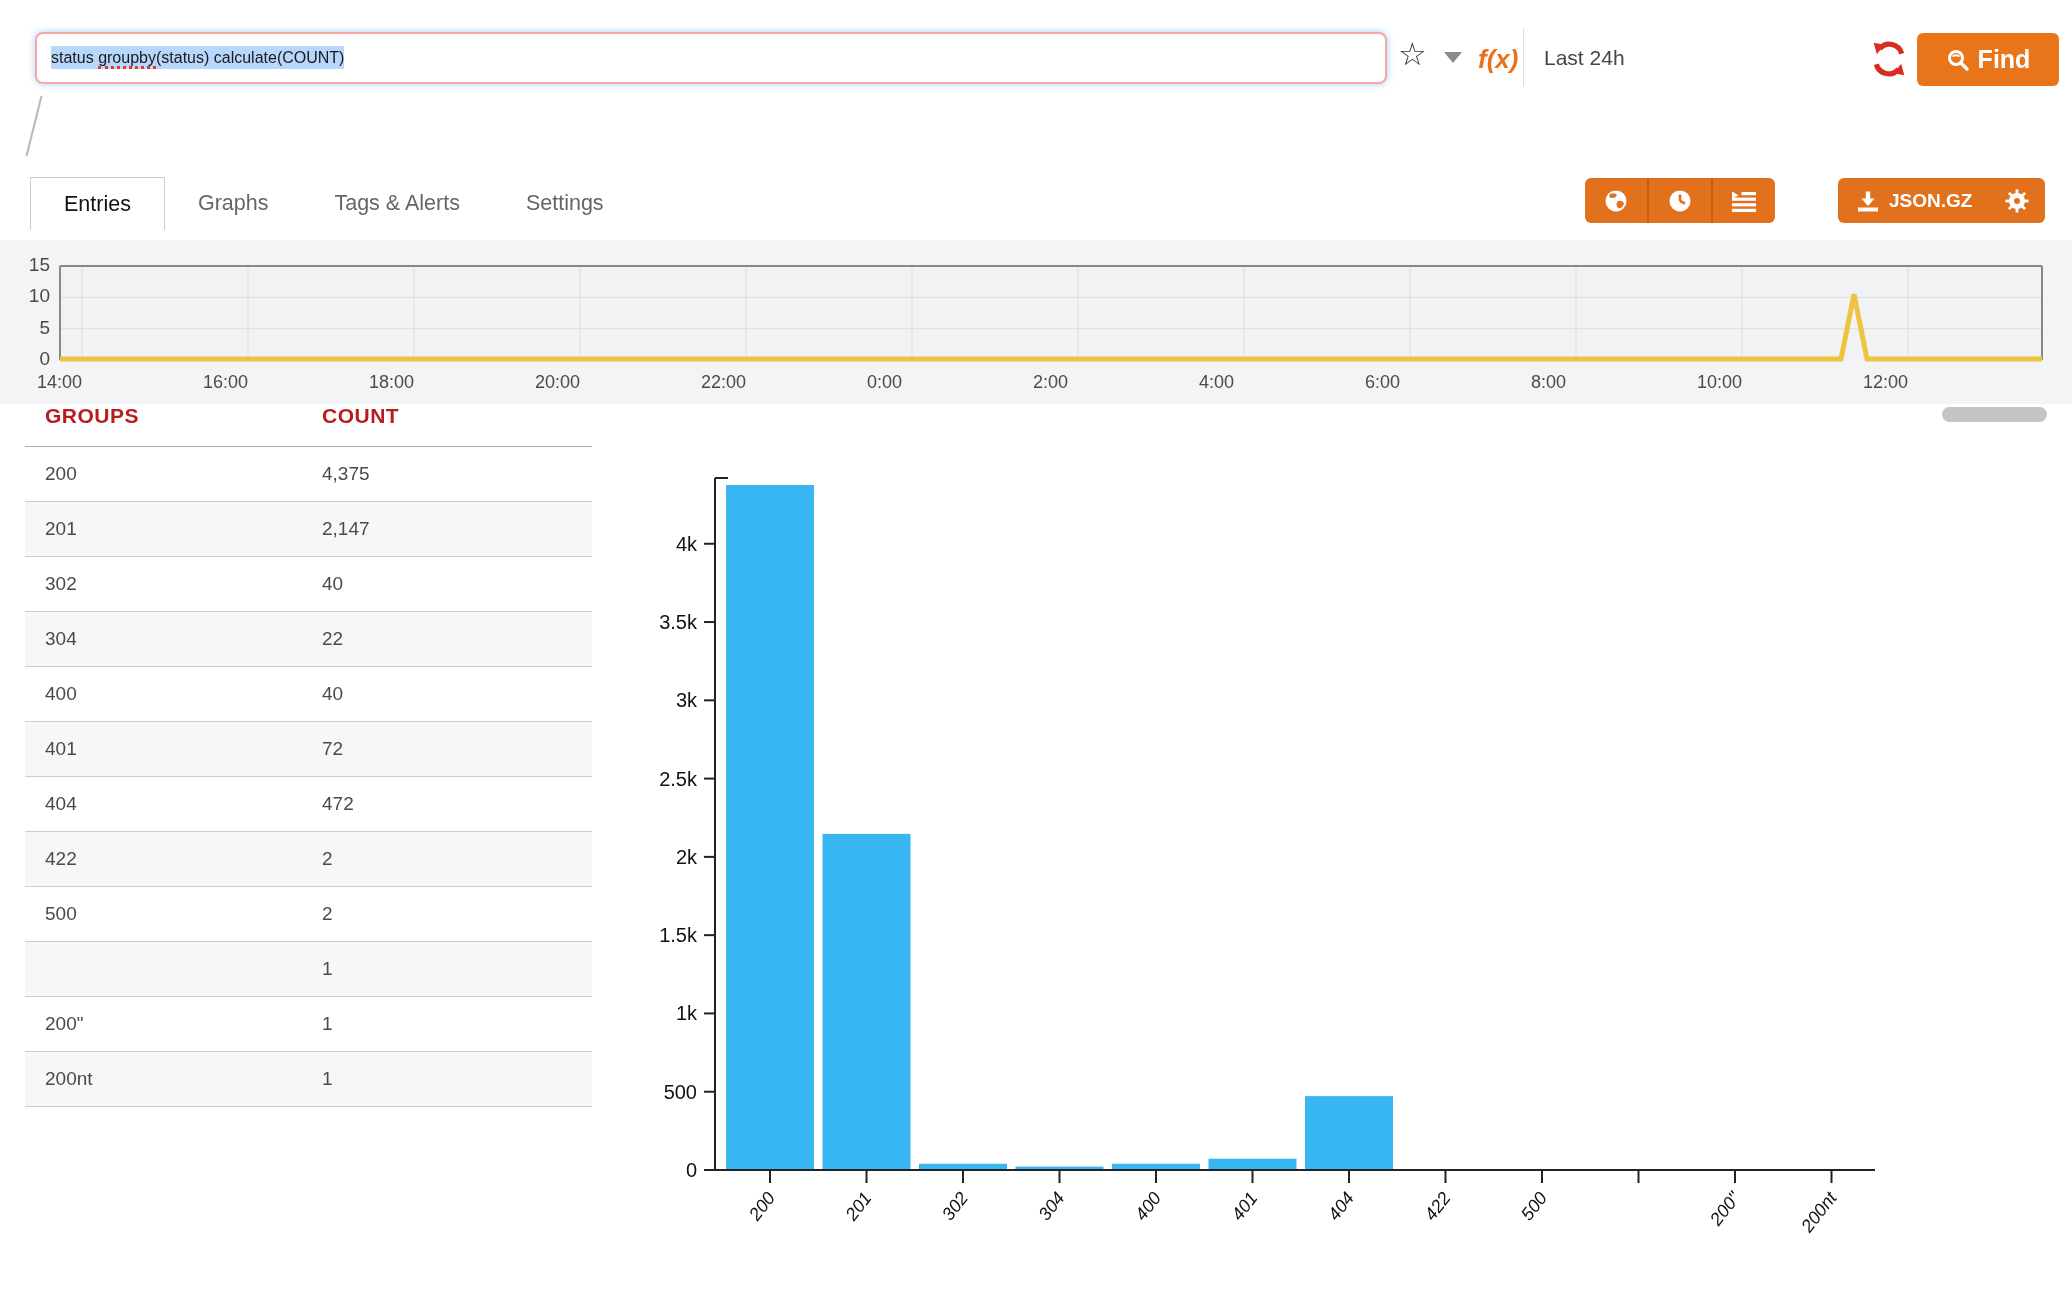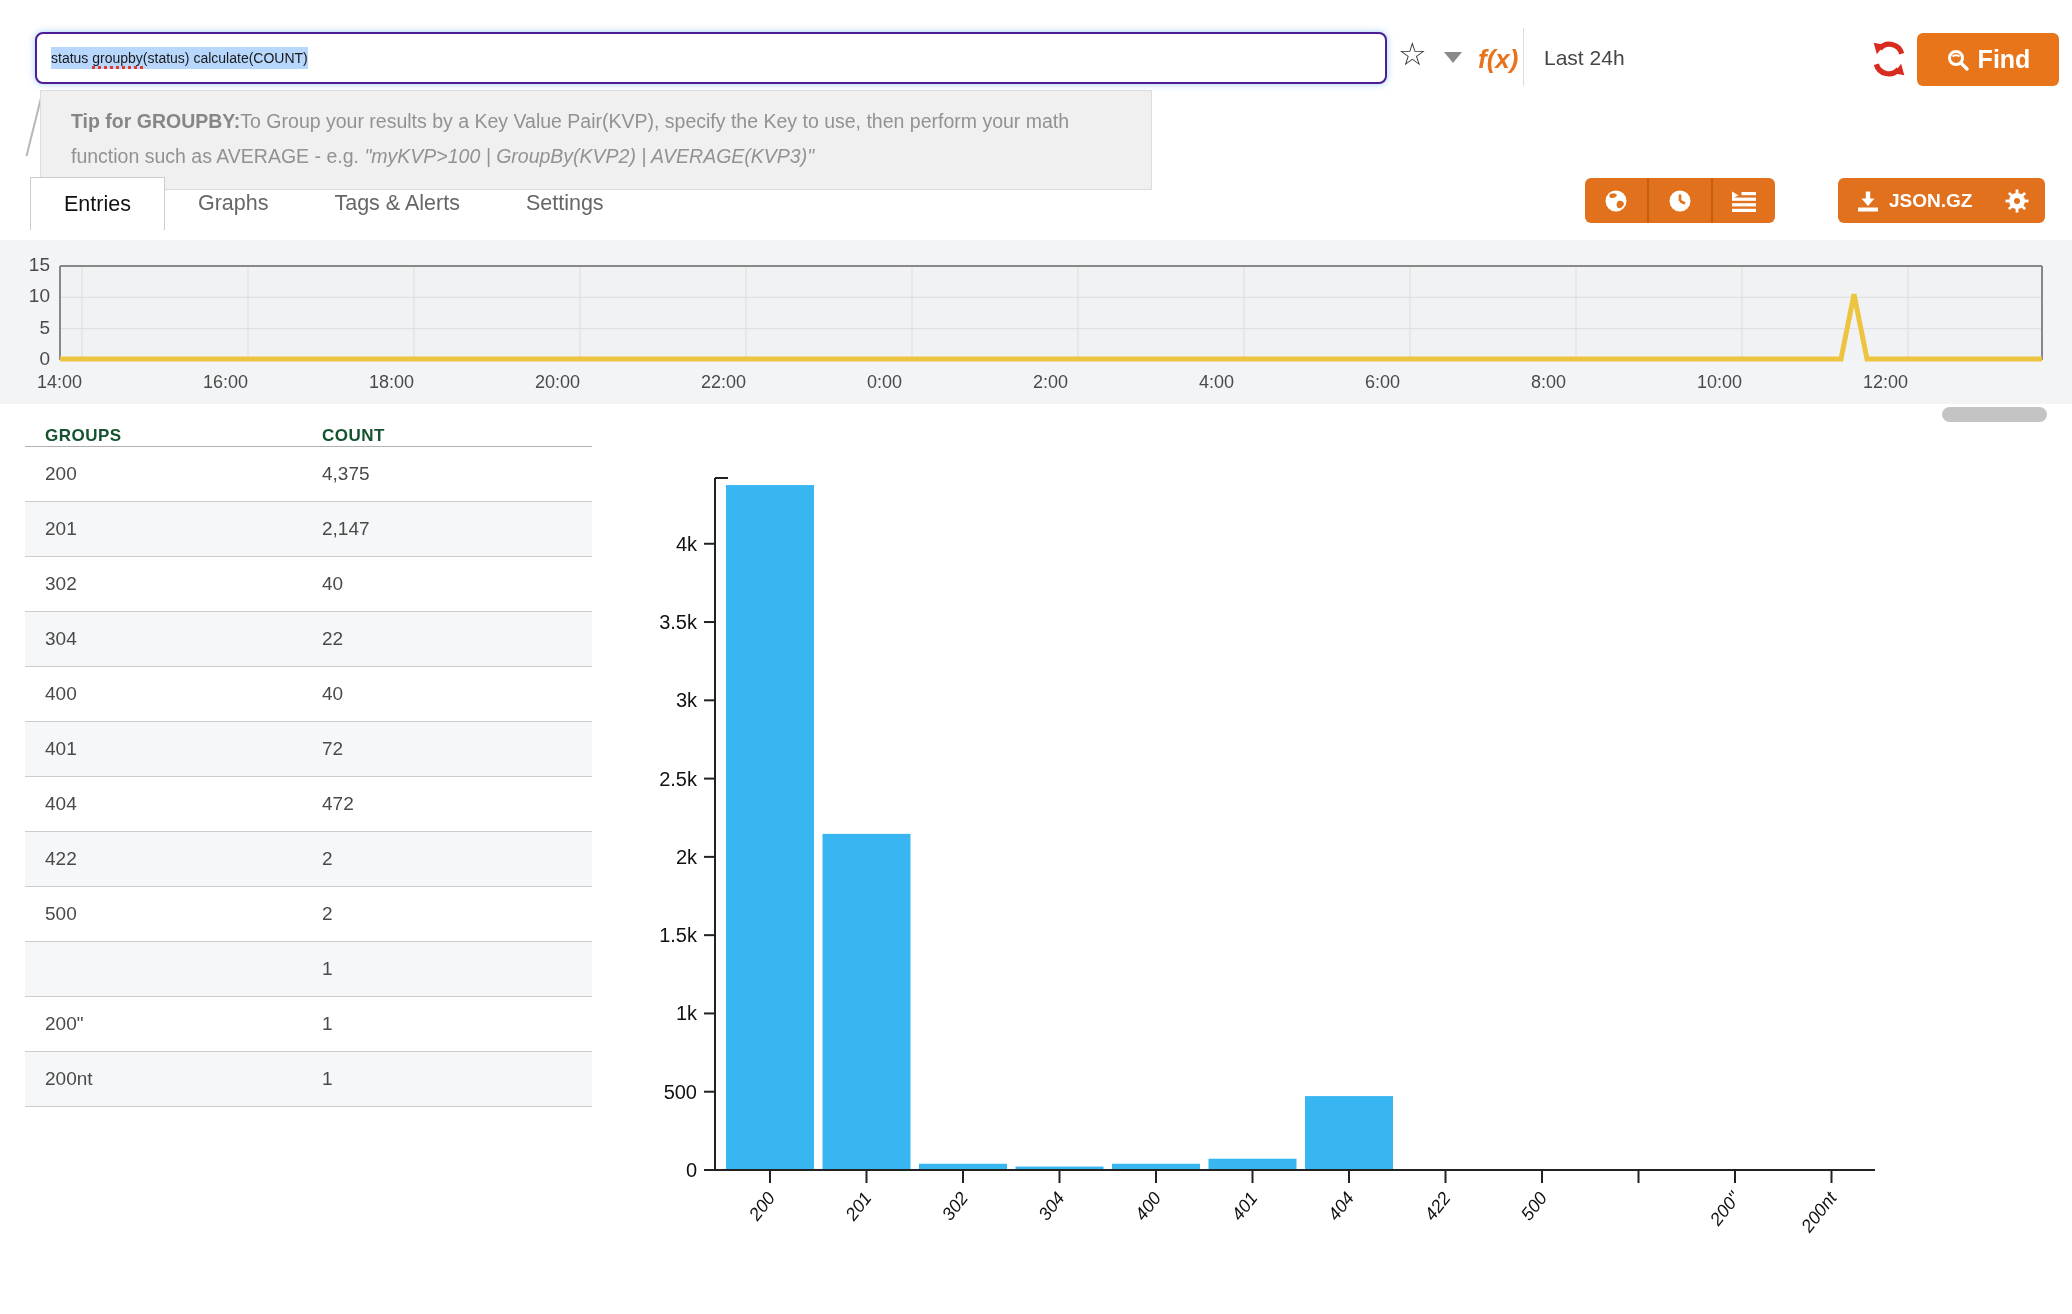--- a/index.html
+++ b/index.html
@@ -1,23 +1,23 @@
 <!DOCTYPE html>
 <html><head>
 <meta charset="utf-8">
 <style>
   html,body{margin:0;padding:0;background:#fff;}
   #app{position:relative;width:2072px;height:1314px;overflow:hidden;
        font-family:"Liberation Sans","DejaVu Sans",sans-serif;background:#fff;}
 
   
   .search-box{position:absolute;left:35px;top:32px;width:1352px;height:52px;
-    background:#fff;border:2px solid #4c1d95;border-radius:8px;
+    background:#fff;border:2px solid #fca5a5;border-radius:8px;
     box-shadow:0 0 7px rgba(82,168,236,.55);display:flex;align-items:center;
-    padding-left:14px;box-sizing:border-box;font-size:14px;color:#1a1a1a;}
+    padding-left:14px;box-sizing:border-box;font-size:16px;color:#1a1a1a;}
   .sel{background:#b7d7fc;padding:3px 0;}
   .misspell{border-bottom:3px dotted #e03a2f;}
   .star-icon{position:absolute;left:1398px;top:38px;font-size:32px;color:#333;line-height:32px;cursor:pointer;}
   .caret-icon{position:absolute;left:1444px;top:52px;width:0;height:0;
     border-left:9px solid transparent;border-right:9px solid transparent;
     border-top:11px solid #8a8a8a;cursor:pointer;}
   .fx-label{position:absolute;left:1478px;top:44px;font-size:26px;font-style:italic;
     color:#e8731c;font-weight:bold;cursor:pointer;}
   .topbar-divider{position:absolute;left:1523px;top:28px;width:1px;height:58px;background:#ddd;}
   .time-range{position:absolute;left:1544px;top:46px;font-size:21px;color:#454545;cursor:pointer;}
@@ -53,22 +53,22 @@
 
   
   .timeline-strip{position:absolute;left:0;top:240px;width:2072px;height:164px;background:#f3f4f6;}
   .timeline-xlabel{position:absolute;top:132px;width:90px;margin-left:-45px;text-align:left;
     font-size:18px;color:#4a4a4a;}
   .scroll-pill{position:absolute;left:1942px;top:407px;width:105px;height:15px;border-radius:8px;
     background:#c4c4c4;cursor:pointer;}
 
   
   .groups-table{position:absolute;left:25px;top:404px;width:567px;}
-  .gt-header{display:flex;height:42px;align-items:flex-end;border-bottom:1px solid #b0b0b0;
-    font-size:17px;font-weight:bold;color:#14532d;letter-spacing:.5px;}
+  .gt-header{display:flex;height:42px;align-items:flex-start;border-bottom:1px solid #b0b0b0;
+    font-size:21px;font-weight:bold;color:#b91c1c;letter-spacing:.5px;}
   .gt-row{display:flex;height:54px;align-items:center;border-bottom:1px solid #ccc;
     font-size:19px;color:#4a4a4a;}
   .gt-row.alt{background:#f6f7f8;}
   .gt-c1{padding-left:20px;width:285px;box-sizing:border-box;}
   .gt-c2{flex:1;margin-left:12px;}
 
   
   .barchart-wrap{position:absolute;left:630px;top:430px;}
 </style>
 </head>
@@ -97,23 +97,20 @@
   <button class="find-btn">
     <svg width="24" height="24" viewBox="0 0 24 24">
       <circle cx="10" cy="10" r="6.5" stroke="#fff" stroke-width="3" fill="none"></circle>
       <path d="M6.5 8.5 q3.5 -2.5 7 0" stroke="#fff" stroke-width="1.8" fill="none"></path>
       <line x1="15" y1="15" x2="21" y2="21" stroke="#fff" stroke-width="3.4" stroke-linecap="round"></line>
     </svg>
     <span>Find</span>
   </button>
 
   <div class="tip-tail"></div>
-  <div class="tip-box">
-    <b>Tip for GROUPBY:</b><span>To Group your results by a Key Value Pair(KVP), specify the Key to use, then perform your math function such as AVERAGE - e.g. </span><span class="tip-example">"myKVP&gt;100 | GroupBy(KVP2) | AVERAGE(KVP3)"</span>
-  </div>
 
   <div class="tabs">
     <div class="tab active">
         <span>Entries</span>
       </div>
     <div class="tab">
         <span>Graphs</span>
       </div>
     <div class="tab">
         <span>Tags &amp; Alerts</span>

